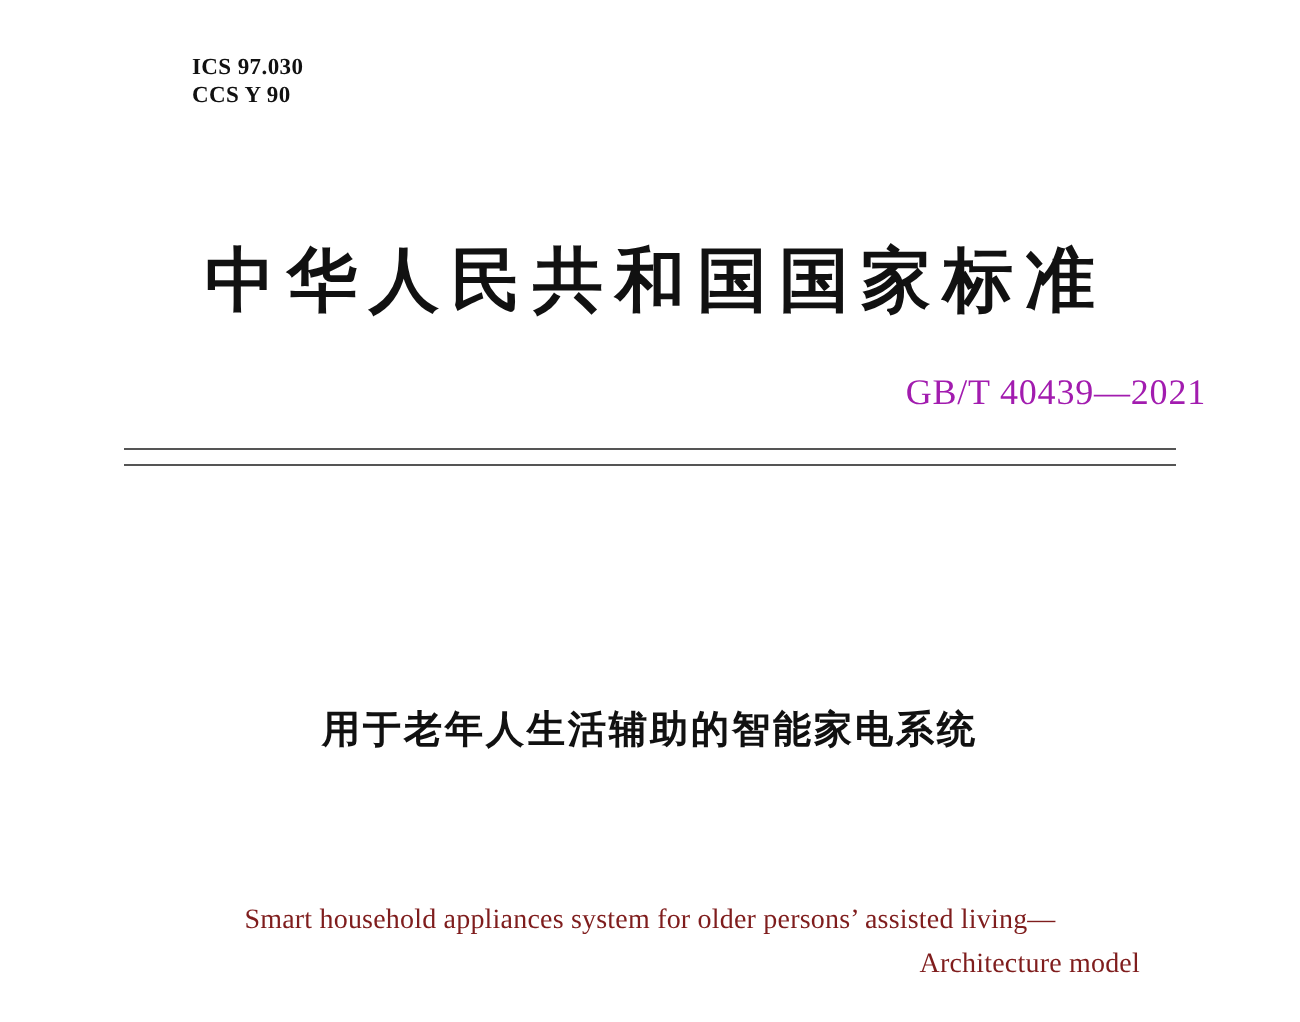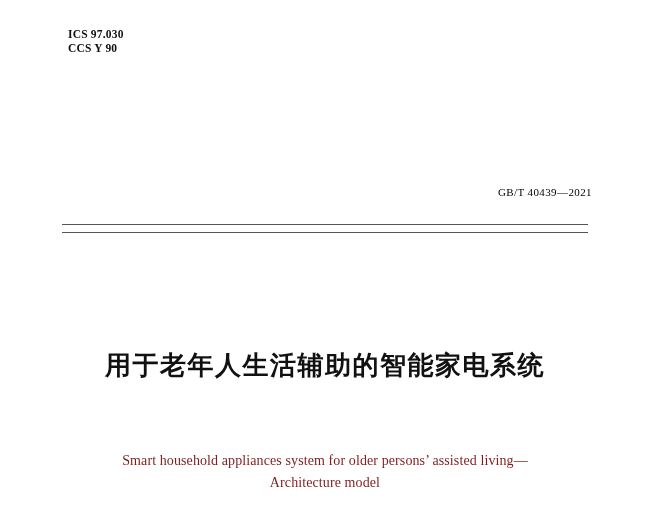--- a/index.html
+++ b/index.html
@@ -28,20 +28,21 @@
     top: 28px;
     font-family: "Liberation Serif", serif;
     font-weight: bold;
     font-size: 11.5px;
     line-height: 13.5px;
     letter-spacing: 0.2px;
     color: #111;
   }
   .class-line {
     white-space: nowrap;
+    margin-left: 28px;
   }
 
   
   .gb-logo {
     position: absolute;
     right: 62px;
     top: 24px;
     width: 140px;
     height: 78px;
   }
@@ -60,26 +61,26 @@
     font-weight: bold;
     font-size: 35px;
     letter-spacing: 6px;
     color: #111;
     text-indent: 6px;
   }
 
   
   .std-number {
     position: absolute;
-    right: 58px;
+    right: 47px;
     top: 186px;
     font-family: "Liberation Serif", serif;
-    font-size: 11px;
+    font-size: 18px;
     letter-spacing: 0.4px;
-    color: #000000;
+    color: #a21caf;
   }
 
   
   .rule {
     position: absolute;
     left: 62px;
     right: 62px;
     height: 1px;
     background: #555;
   }
@@ -88,21 +89,21 @@
 
   
   .doc-title-cn {
     position: absolute;
     left: 70px;
     right: 70px;
     top: 348px;
     text-align: center;
     font-family: "DejaVu Serif", "Liberation Serif", serif;
     font-weight: bold;
-    font-size: 26px;
+    font-size: 19px;
     line-height: 35px;
     letter-spacing: 1.5px;
     color: #111;
   }
   .doc-title-cn .line2 {
     display: block;
   }
 
   .doc-title-en {
     position: absolute;
@@ -111,33 +112,35 @@
     top: 450px;
     text-align: center;
     font-family: "Liberation Serif", serif;
     font-size: 14px;
     line-height: 22px;
     letter-spacing: 0.1px;
     color: #7f1d1d;
   }
   .doc-title-en .line2 {
     display: block;
+    text-align: right;
   }
 </style>
 </head>
 <body>
 
 <div class="page">
 
   <div class="class-block">
     <div class="class-line">ICS 97.030</div>
     <div class="class-line">CCS Y 90</div>
   </div>
 
 
+  <div class="std-title">中华人民共和国国家标准</div>
 
   <div class="std-number">GB/T 40439—2021</div>
 
   <div class="rule rule-top"></div>
   <div class="rule rule-bottom"></div>
 
   <div class="doc-title-cn">
     <span>用于老年人生活辅助的智能家电系统</span>
   </div>
 

